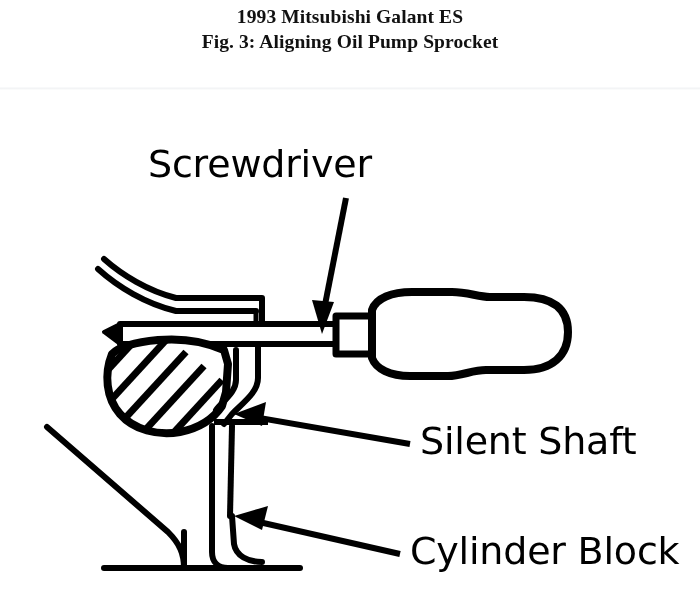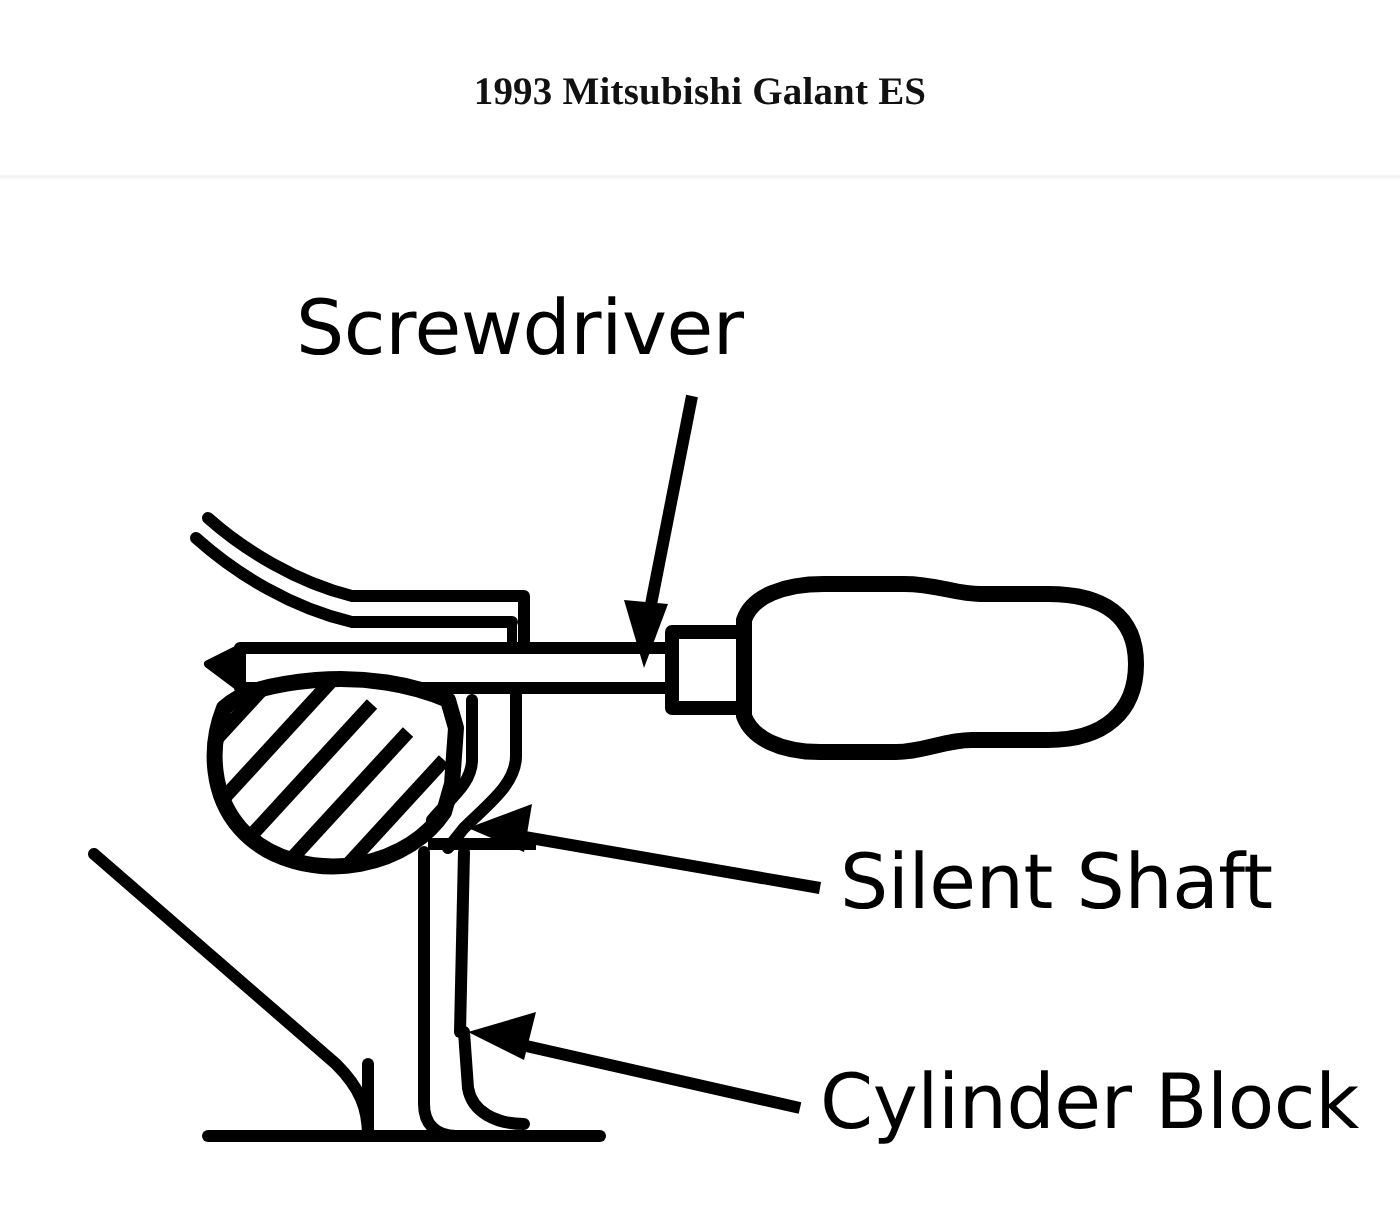--- a/index.html
+++ b/index.html
@@ -21,21 +21,20 @@
     height: 609px;
     background: #ffffff;
   }
   
   #title-block {
     position: absolute;
     left: 0;
     top: 4px;
     width: 700px;
     text-align: center;
-    margin-top: 30px;
   }
   .title-line {
     font-family: "Liberation Serif", serif;
     font-weight: bold;
     color: #111111;
     letter-spacing: 0.1px;
   }
   #title-line-1 { font-size: 19.5px; line-height: 25px; }
   #title-line-2 { font-size: 19.5px; line-height: 26px; }
   #title-line-3 { font-size: 19px;   line-height: 26px; }
@@ -70,20 +69,21 @@
     letter-spacing: -0.2px;
   }
 </style>
 </head>
 <body>
 
 <div id="page">
 
   <div id="title-block">
     <div class="title-line" id="title-line-1">1993 Mitsubishi Galant ES</div>
+    <div class="title-line" id="title-line-2">Fig. 3: Aligning Oil Pump Sprocket</div>
   </div>
 
   <div id="divider"></div>
 
   <div id="figure">
     <svg viewBox="0 0 700 517" xmlns="http://www.w3.org/2000/svg">
 
       <defs>
 
         <clipPath id="sprocketClip">

